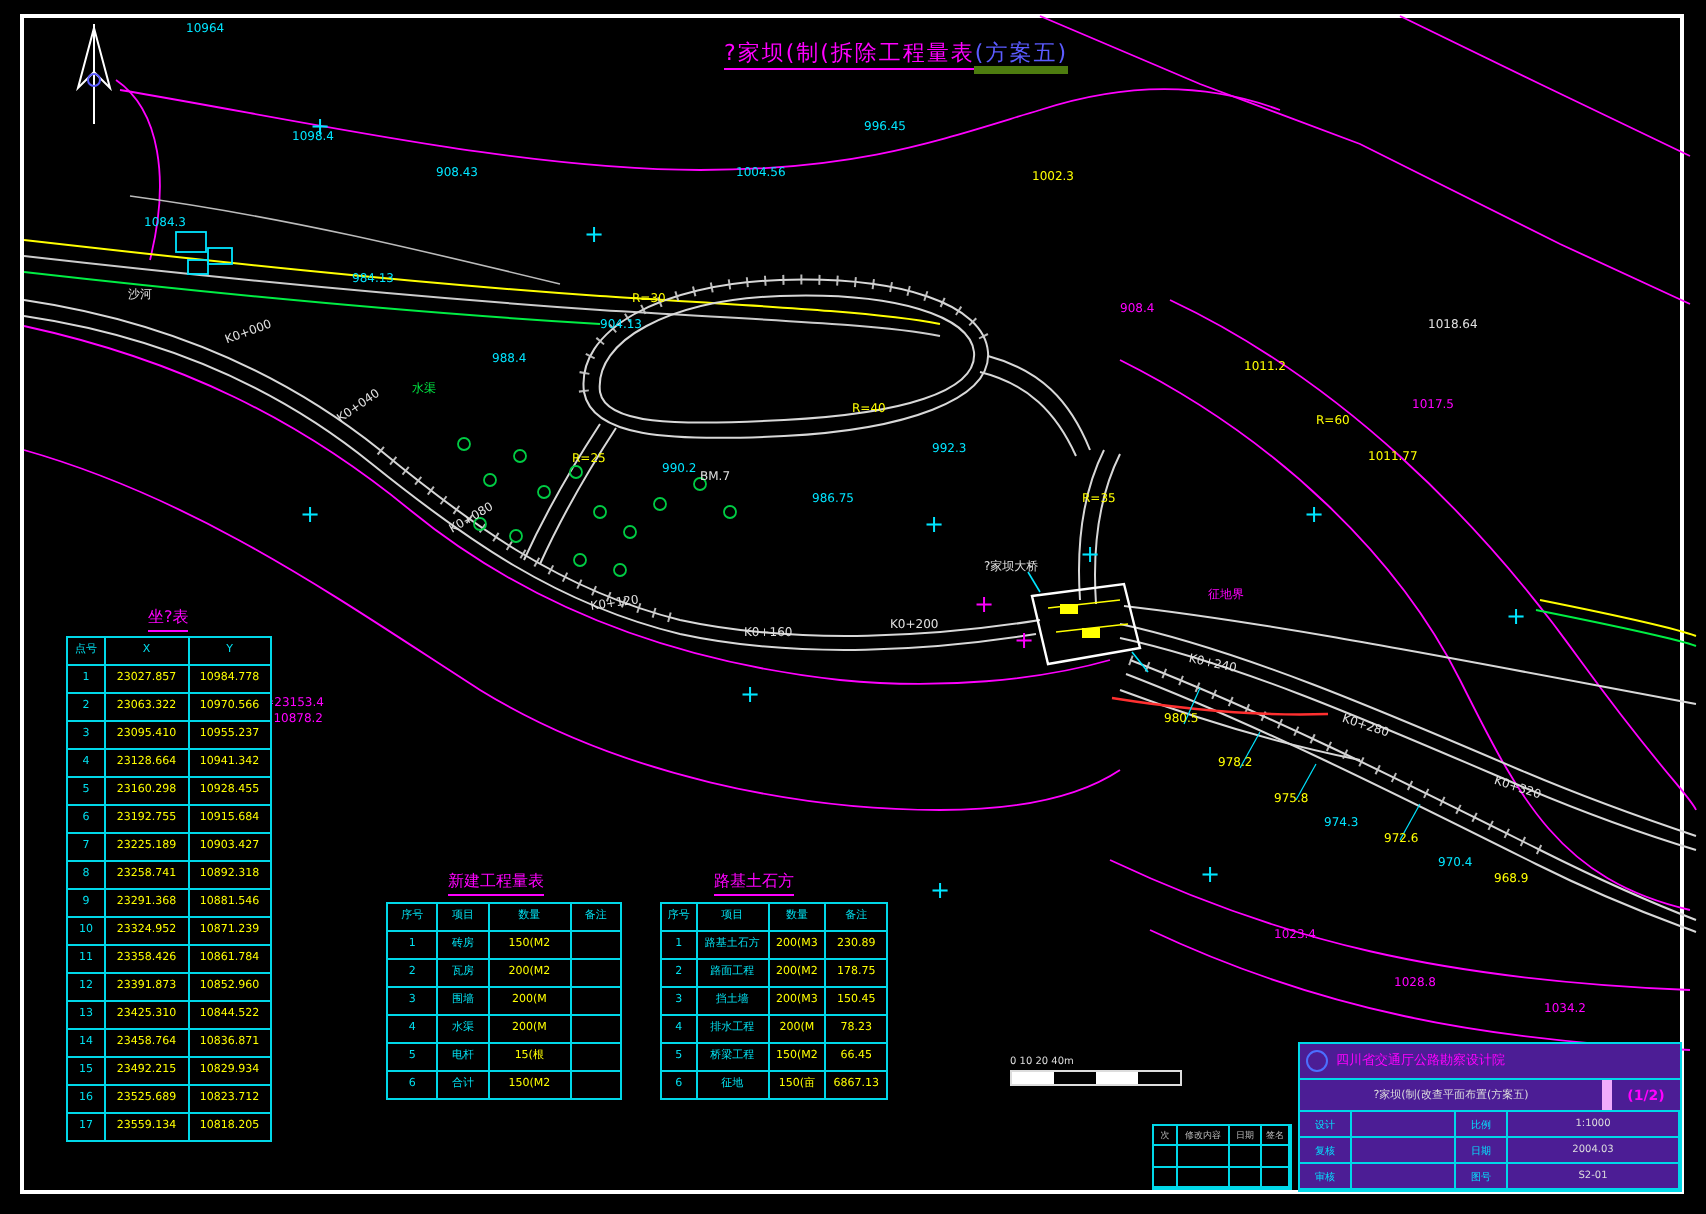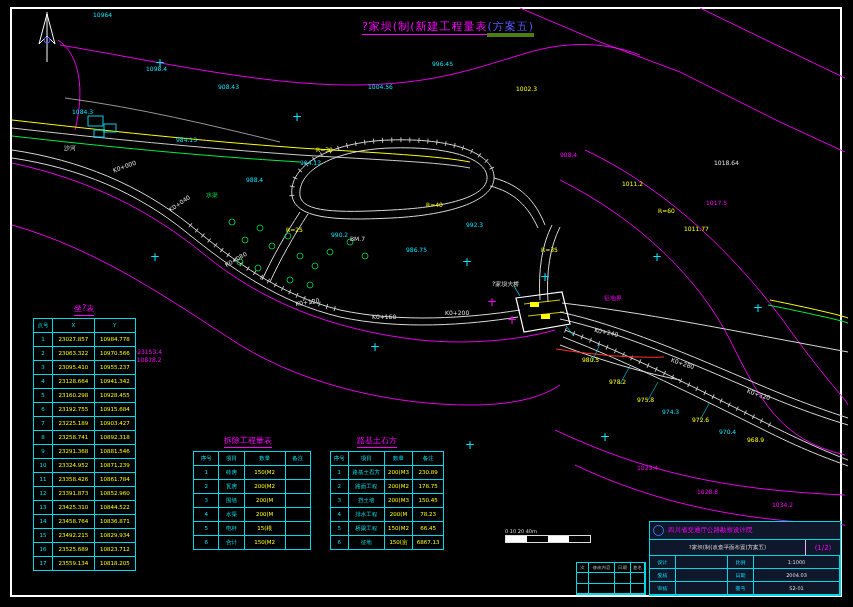--- a/index.html
+++ b/index.html
@@ -21,31 +21,31 @@
   
   .tbl-title{position:absolute;color:#ff00ff;font-size:8px;line-height:1.1;
              border-bottom:1px solid #ff00ff;padding-bottom:1px;white-space:nowrap;}
   table.ctable{position:absolute;border-collapse:collapse;background:#000;}
   table.ctable td{border:1px solid #00d8e8;font-size:5.5px;line-height:1;
                   padding:0 2px;height:13px;white-space:nowrap;text-align:center;}
   .c-cy{color:#00e0f0;} .c-yl{color:#ffff00;} .c-wh{color:#dddddd;}
   
   .tblock{position:absolute;left:649px;top:521px;width:192px;height:75px;
           border:1px solid #00d8e8;box-sizing:border-box;display:flex;
-          flex-direction:column;background:#0f172a;}
+          flex-direction:column;background:#4c1d95;}
   .tb-row1{height:17px;border-bottom:1px solid #00d8e8;display:flex;
            align-items:center;gap:4px;padding:0 3px;}
   .tb-logo{width:11px;height:11px;border-radius:50%;border:1.5px solid #4c6fff;
            box-sizing:border-box;flex:none;}
   .tb-org{color:#ff00ff;font-size:6.5px;white-space:nowrap;overflow:hidden;}
   .tb-row2{height:15px;border-bottom:1px solid #00d8e8;display:flex;align-items:center;}
   .tb-proj{flex:1;color:#dddddd;font-size:5.5px;text-align:center;white-space:nowrap;overflow:hidden;}
   .tb-sheet{width:34px;color:#ff00ff;font-size:7px;
-            border-left:1px solid #f0abfc;align-self:stretch;display:flex;
-            align-items:center;justify-content:center;}
+            border-left:5px solid #f0abfc;align-self:stretch;display:flex;
+            align-items:center;justify-content:center;font-weight:bold;}
   .tb-grid{flex:1;display:grid;grid-template-columns:26px 52px 26px 1fr;}
   .tb-grid div{border-right:1px solid #00d8e8;border-bottom:1px solid #00d8e8;
                font-size:5px;display:flex;align-items:center;justify-content:center;
                white-space:nowrap;overflow:hidden;}
   
   .rev{position:absolute;left:576px;top:562px;width:70px;height:33px;
        border:1px solid #00d8e8;box-sizing:border-box;display:grid;
        grid-template-columns:12px 1fr 16px 14px;grid-template-rows:1fr 1fr 1fr;background:#000;}
   .rev div{border-right:1px solid #00d8e8;border-bottom:1px solid #00d8e8;
            color:#bbbbbb;font-size:4.5px;display:flex;align-items:center;justify-content:center;}
@@ -155,21 +155,21 @@
 
     <g stroke="#00e5ff" stroke-width="0.6">
       <line x1="592" y1="362" x2="600" y2="344"></line>
       <line x1="620" y1="384" x2="630" y2="366"></line>
       <line x1="648" y1="400" x2="658" y2="382"></line>
       <line x1="700" y1="420" x2="710" y2="402"></line>
     </g>
   </svg>
 
   <div class="dtitle">
-    <span>?家坝(制(新建工程量表</span><span class="suffix">(方案五)</span>
+    <span>?家坝(制(拆除工程量表</span><span class="suffix">(方案五)</span>
   </div>
 
   <div id="labels-layer">
       <span class="lbl" style="left: 93px; top: 12px; color: rgb(0, 229, 255); font-size: 6px;">10964</span>
       <span class="lbl" style="left: 146px; top: 66px; color: rgb(0, 229, 255); font-size: 6px;">1098.4</span>
       <span class="lbl" style="left: 72px; top: 109px; color: rgb(0, 229, 255); font-size: 6px;">1084.3</span>
       <span class="lbl" style="left: 218px; top: 84px; color: rgb(0, 229, 255); font-size: 6px;">908.43</span>
       <span class="lbl" style="left: 368px; top: 84px; color: rgb(0, 229, 255); font-size: 6px;">1004.56</span>
       <span class="lbl" style="left: 432px; top: 61px; color: rgb(0, 229, 255); font-size: 6px;">996.45</span>
       <span class="lbl" style="left: 516px; top: 86px; color: rgb(255, 255, 0); font-size: 6px;">1002.3</span>
@@ -320,21 +320,21 @@
           <td class="c-yl">10823.712</td>
         </tr>
         <tr>
           <td class="c-cy">17</td>
           <td class="c-yl">23559.134</td>
           <td class="c-yl">10818.205</td>
         </tr>
       </tbody>
   </table>
 
-  <div class="tbl-title" style="left:224px;top:437px;">拆除工程量表</div>
+  <div class="tbl-title" style="left:224px;top:437px;">新建工程量表</div>
   <table class="ctable" style="left:193px;top:451px;width:118px;">
     <tbody id="demo-body">
         <tr>
           <td class="c-cy">序号</td>
           <td class="c-cy">项目</td>
           <td class="c-cy">数量</td>
           <td class="c-cy">备注</td>
         </tr>
         <tr>
           <td class="c-cy">1</td>

